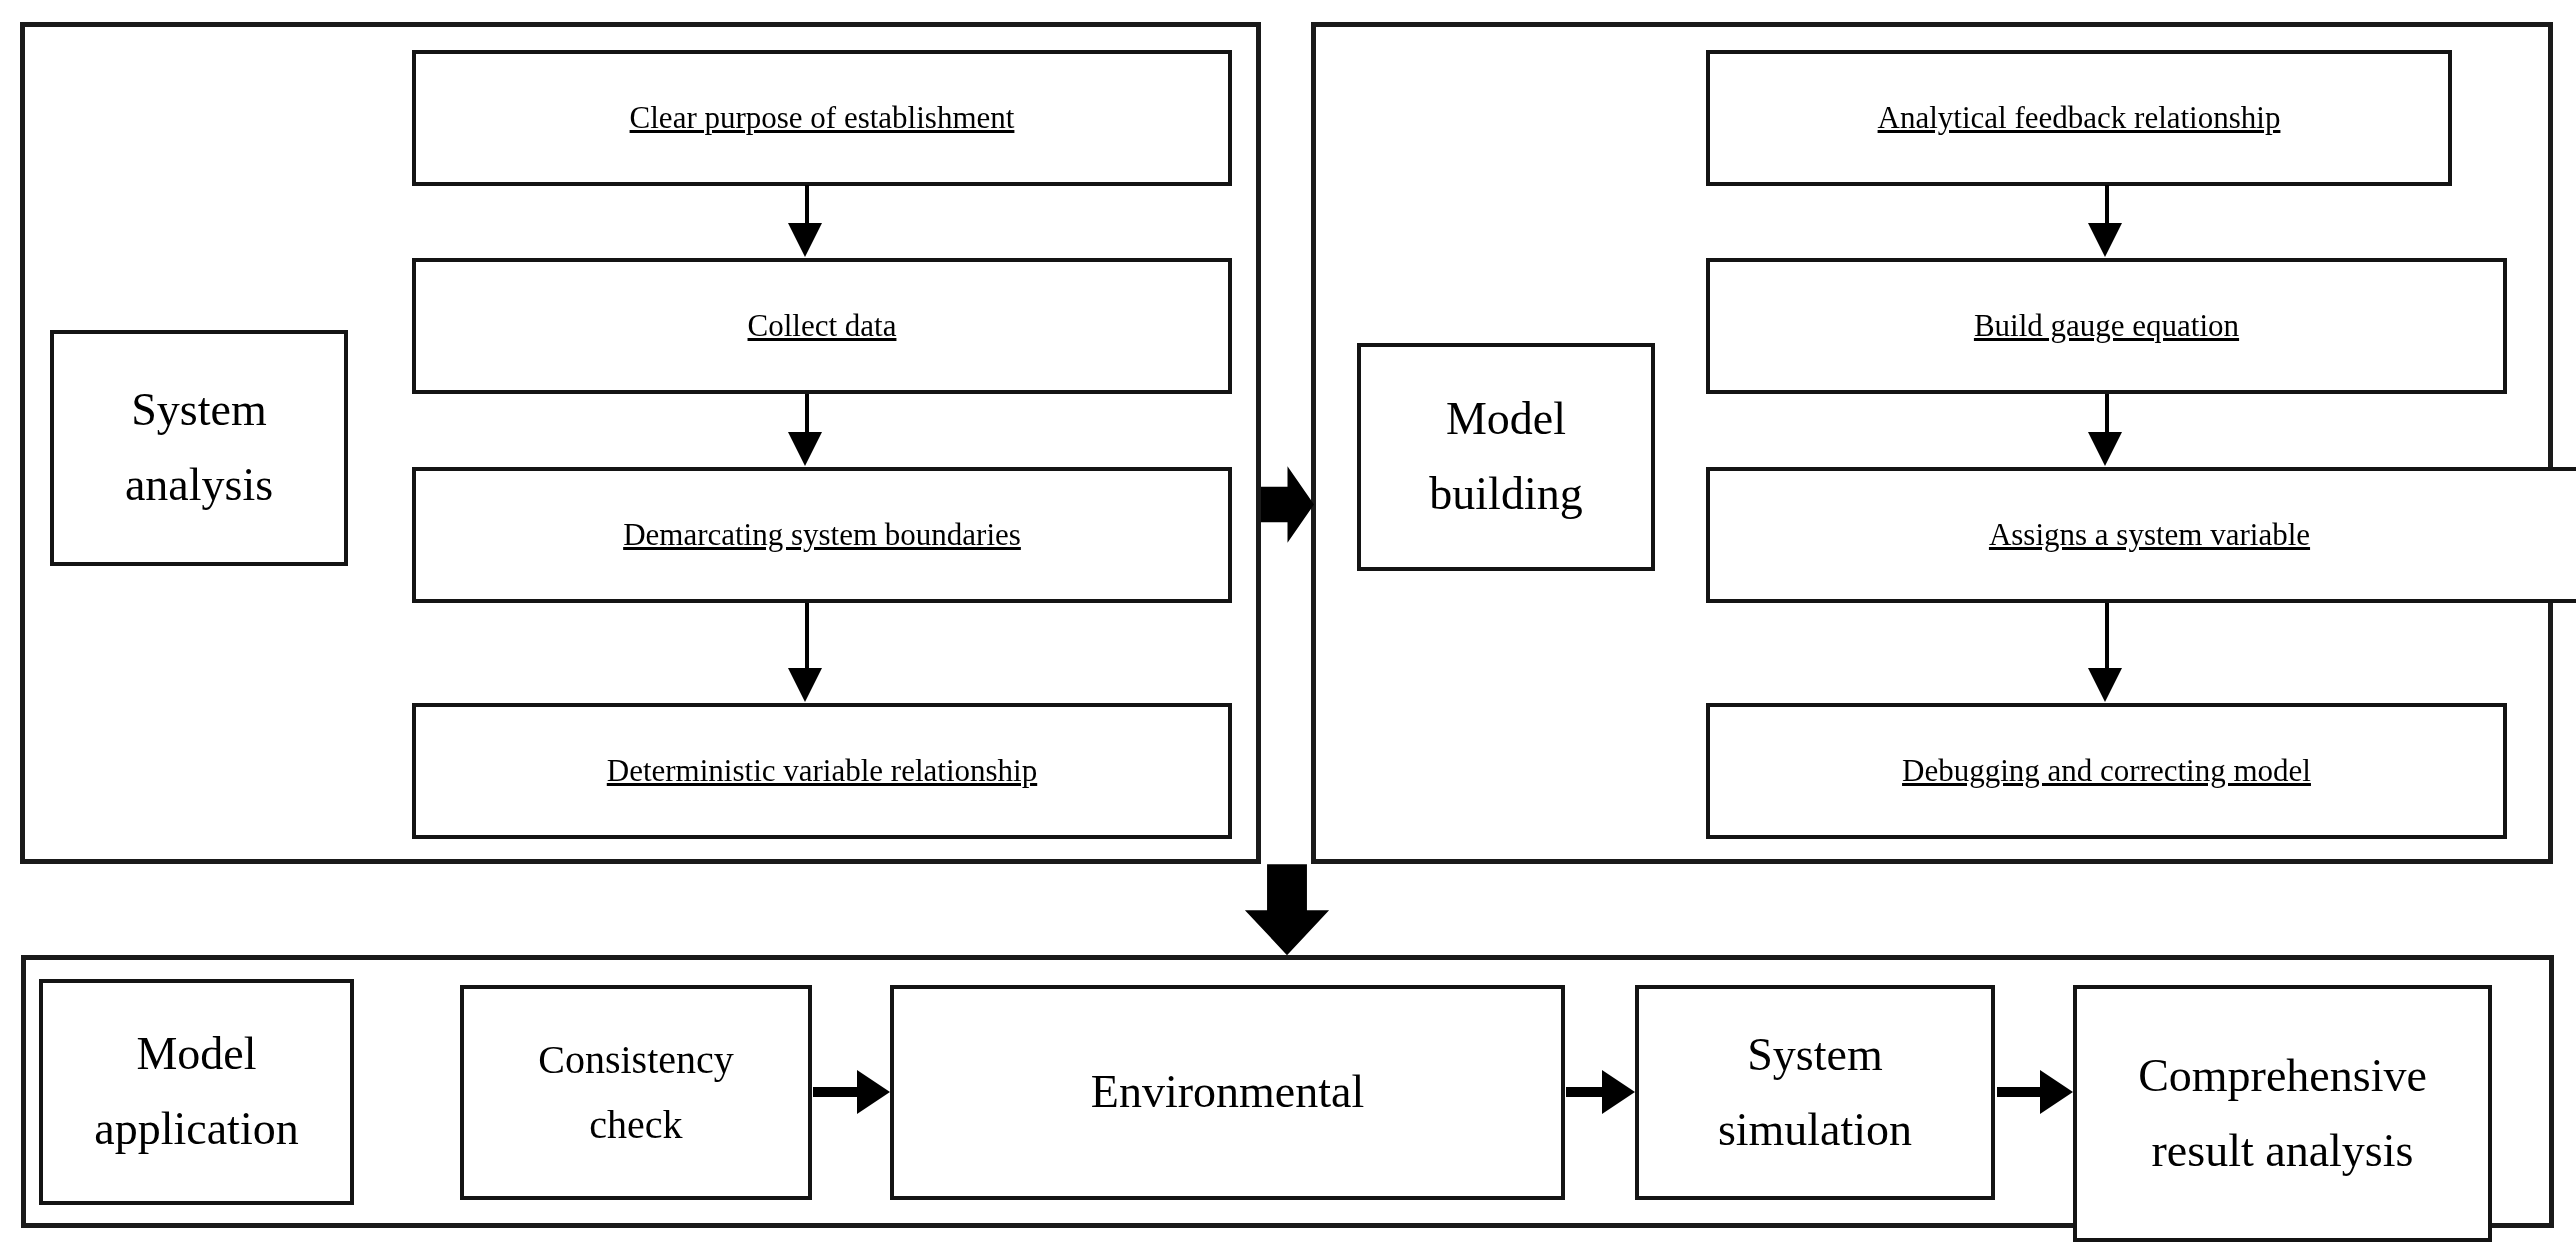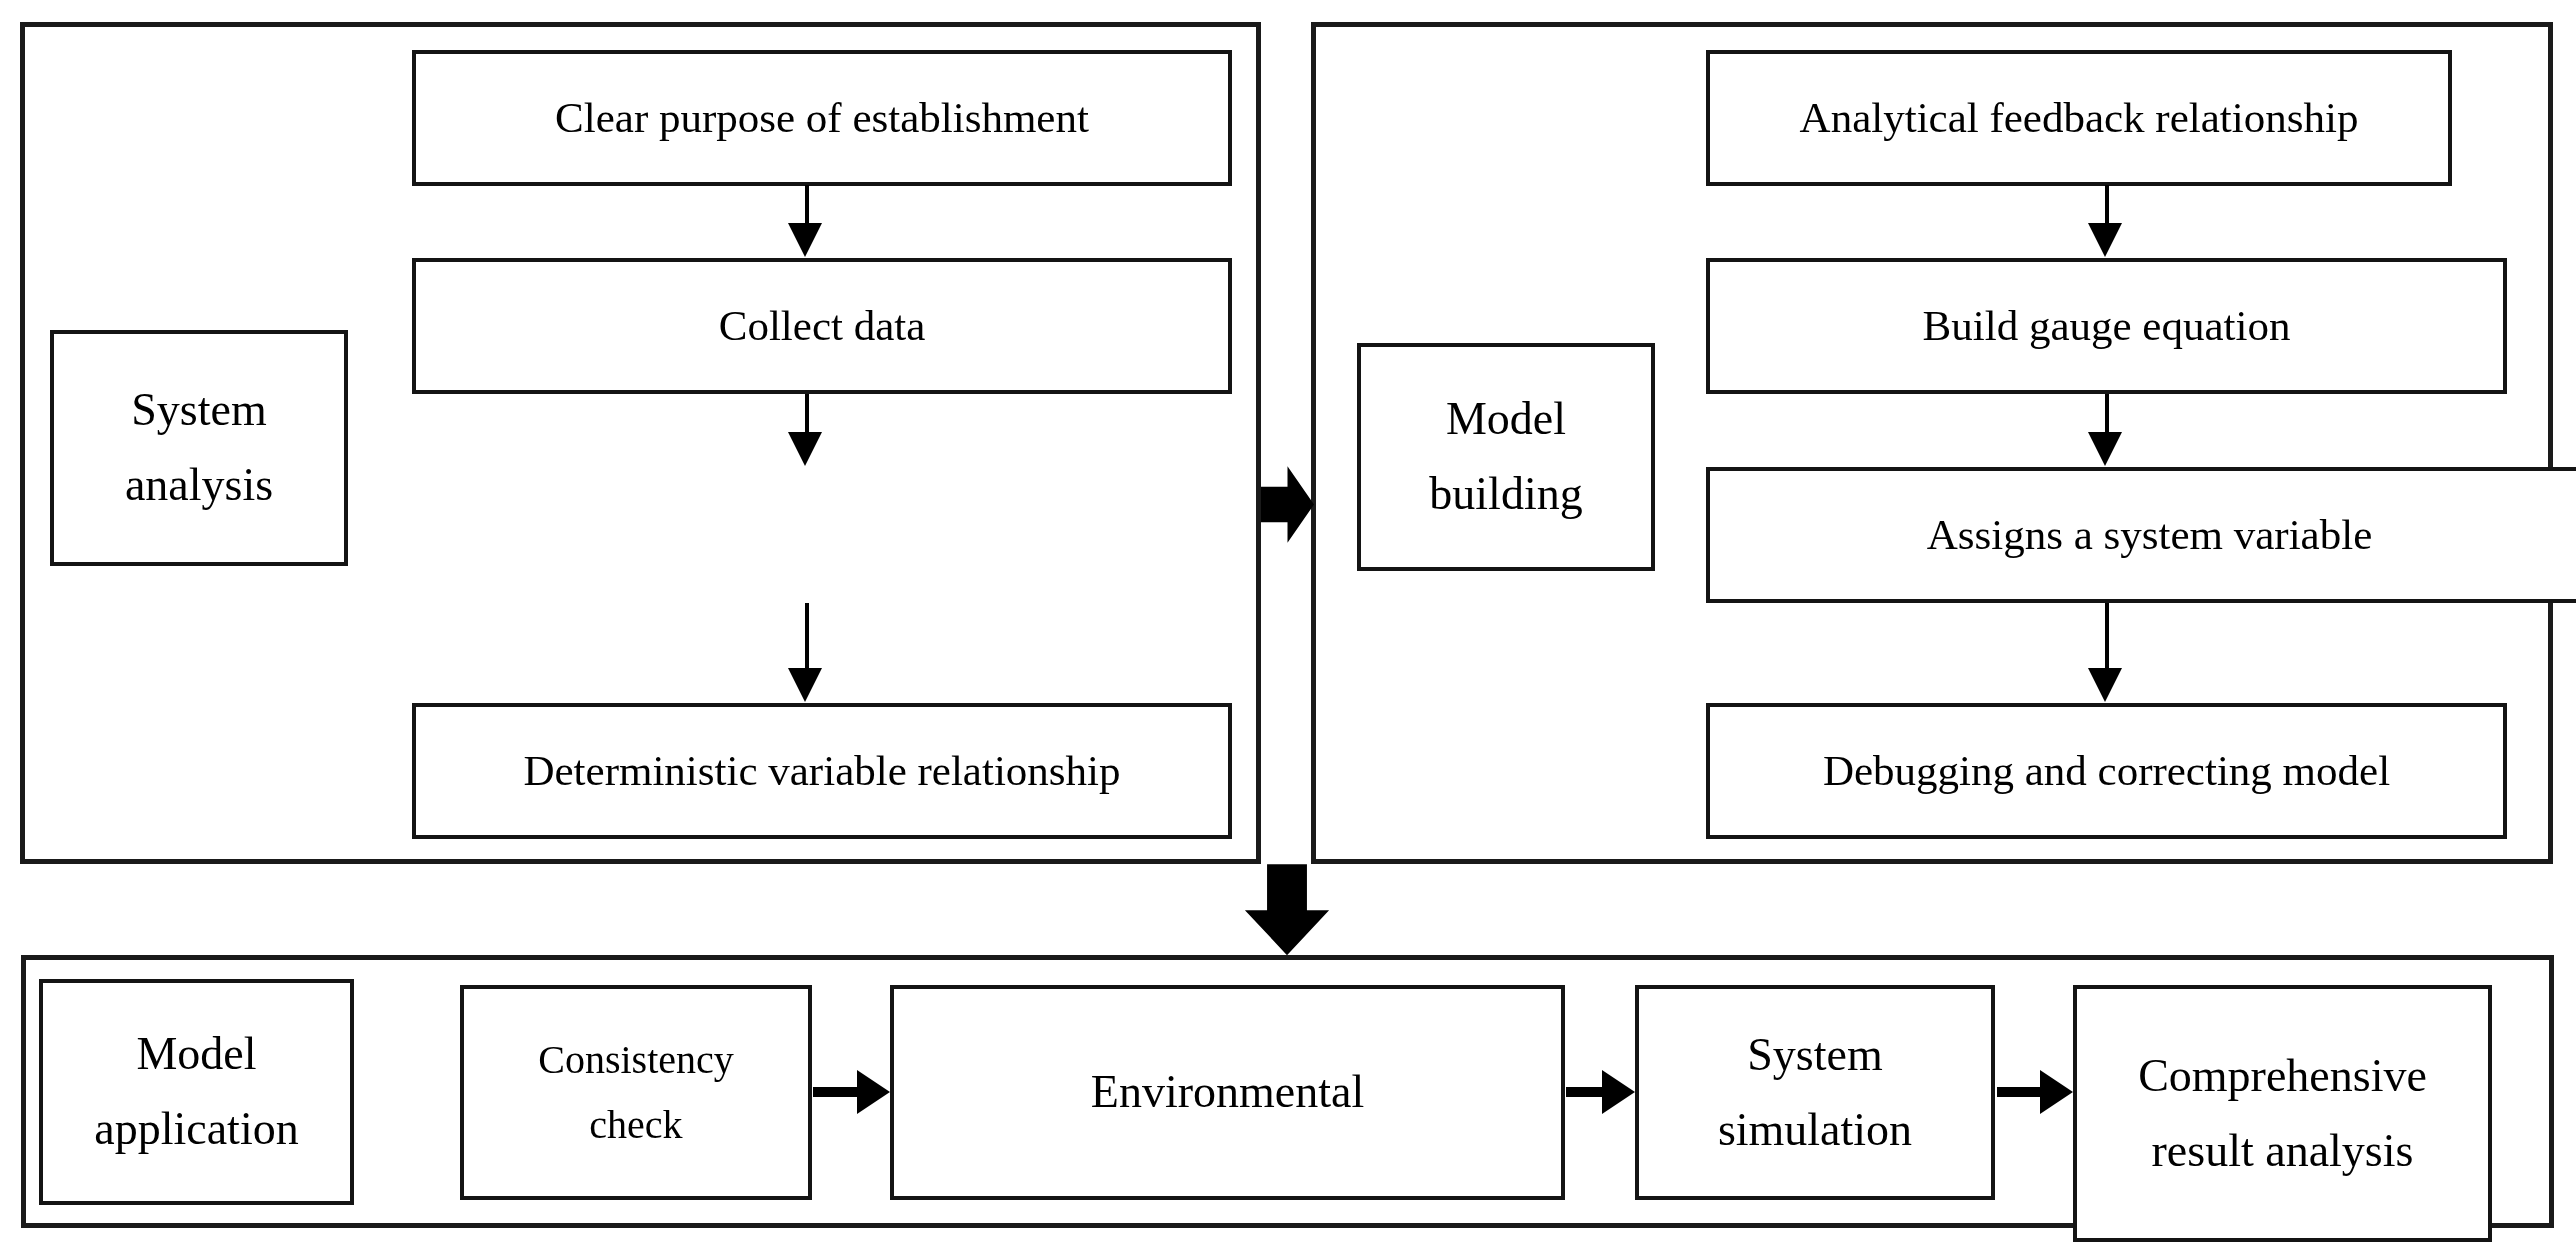--- a/index.html
+++ b/index.html
@@ -38,21 +38,21 @@
     line-height: 1.42;
     padding: 3px 7.4px;
   }
   .box .label {
     display: block;
     width: 100%;
   }
 
   
   .t-lg   { font-size: 46px; }   
-  .t-md   { font-size: 43px; }   
+  .t-md   { font-size: 31px; text-decoration: underline; }   
   .t-sm   { font-size: 40px; }   
 
   
   .two-line { line-height: 1.62; }
 
   
   .vline {
     position: absolute;
     width: 3.7px;
     background: #000000;
@@ -104,20 +104,23 @@
   </div>
 
   <div class="box t-md" style="left:412px; top:50px; width:820px; height:136px;">
     <span class="label">Clear purpose of establishment</span>
   </div>
 
   <div class="box t-md" style="left:412px; top:258px; width:820px; height:136px;">
     <span class="label">Collect data</span>
   </div>
 
+  <div class="box t-md" style="left:412px; top:467px; width:820px; height:136px;">
+    <span class="label">Demarcating system boundaries</span>
+  </div>
 
   <div class="box t-md" style="left:412px; top:703px; width:820px; height:136px;">
     <span class="label">Deterministic variable relationship</span>
   </div>
 
   <div class="vline" style="left:805px; top:185px; height:43px;"></div>
   <div class="vhead" style="left:788px; top:223px;"></div>
 
   <div class="vline" style="left:805px; top:394px; height:43px;"></div>
   <div class="vhead" style="left:788px; top:432px;"></div>

